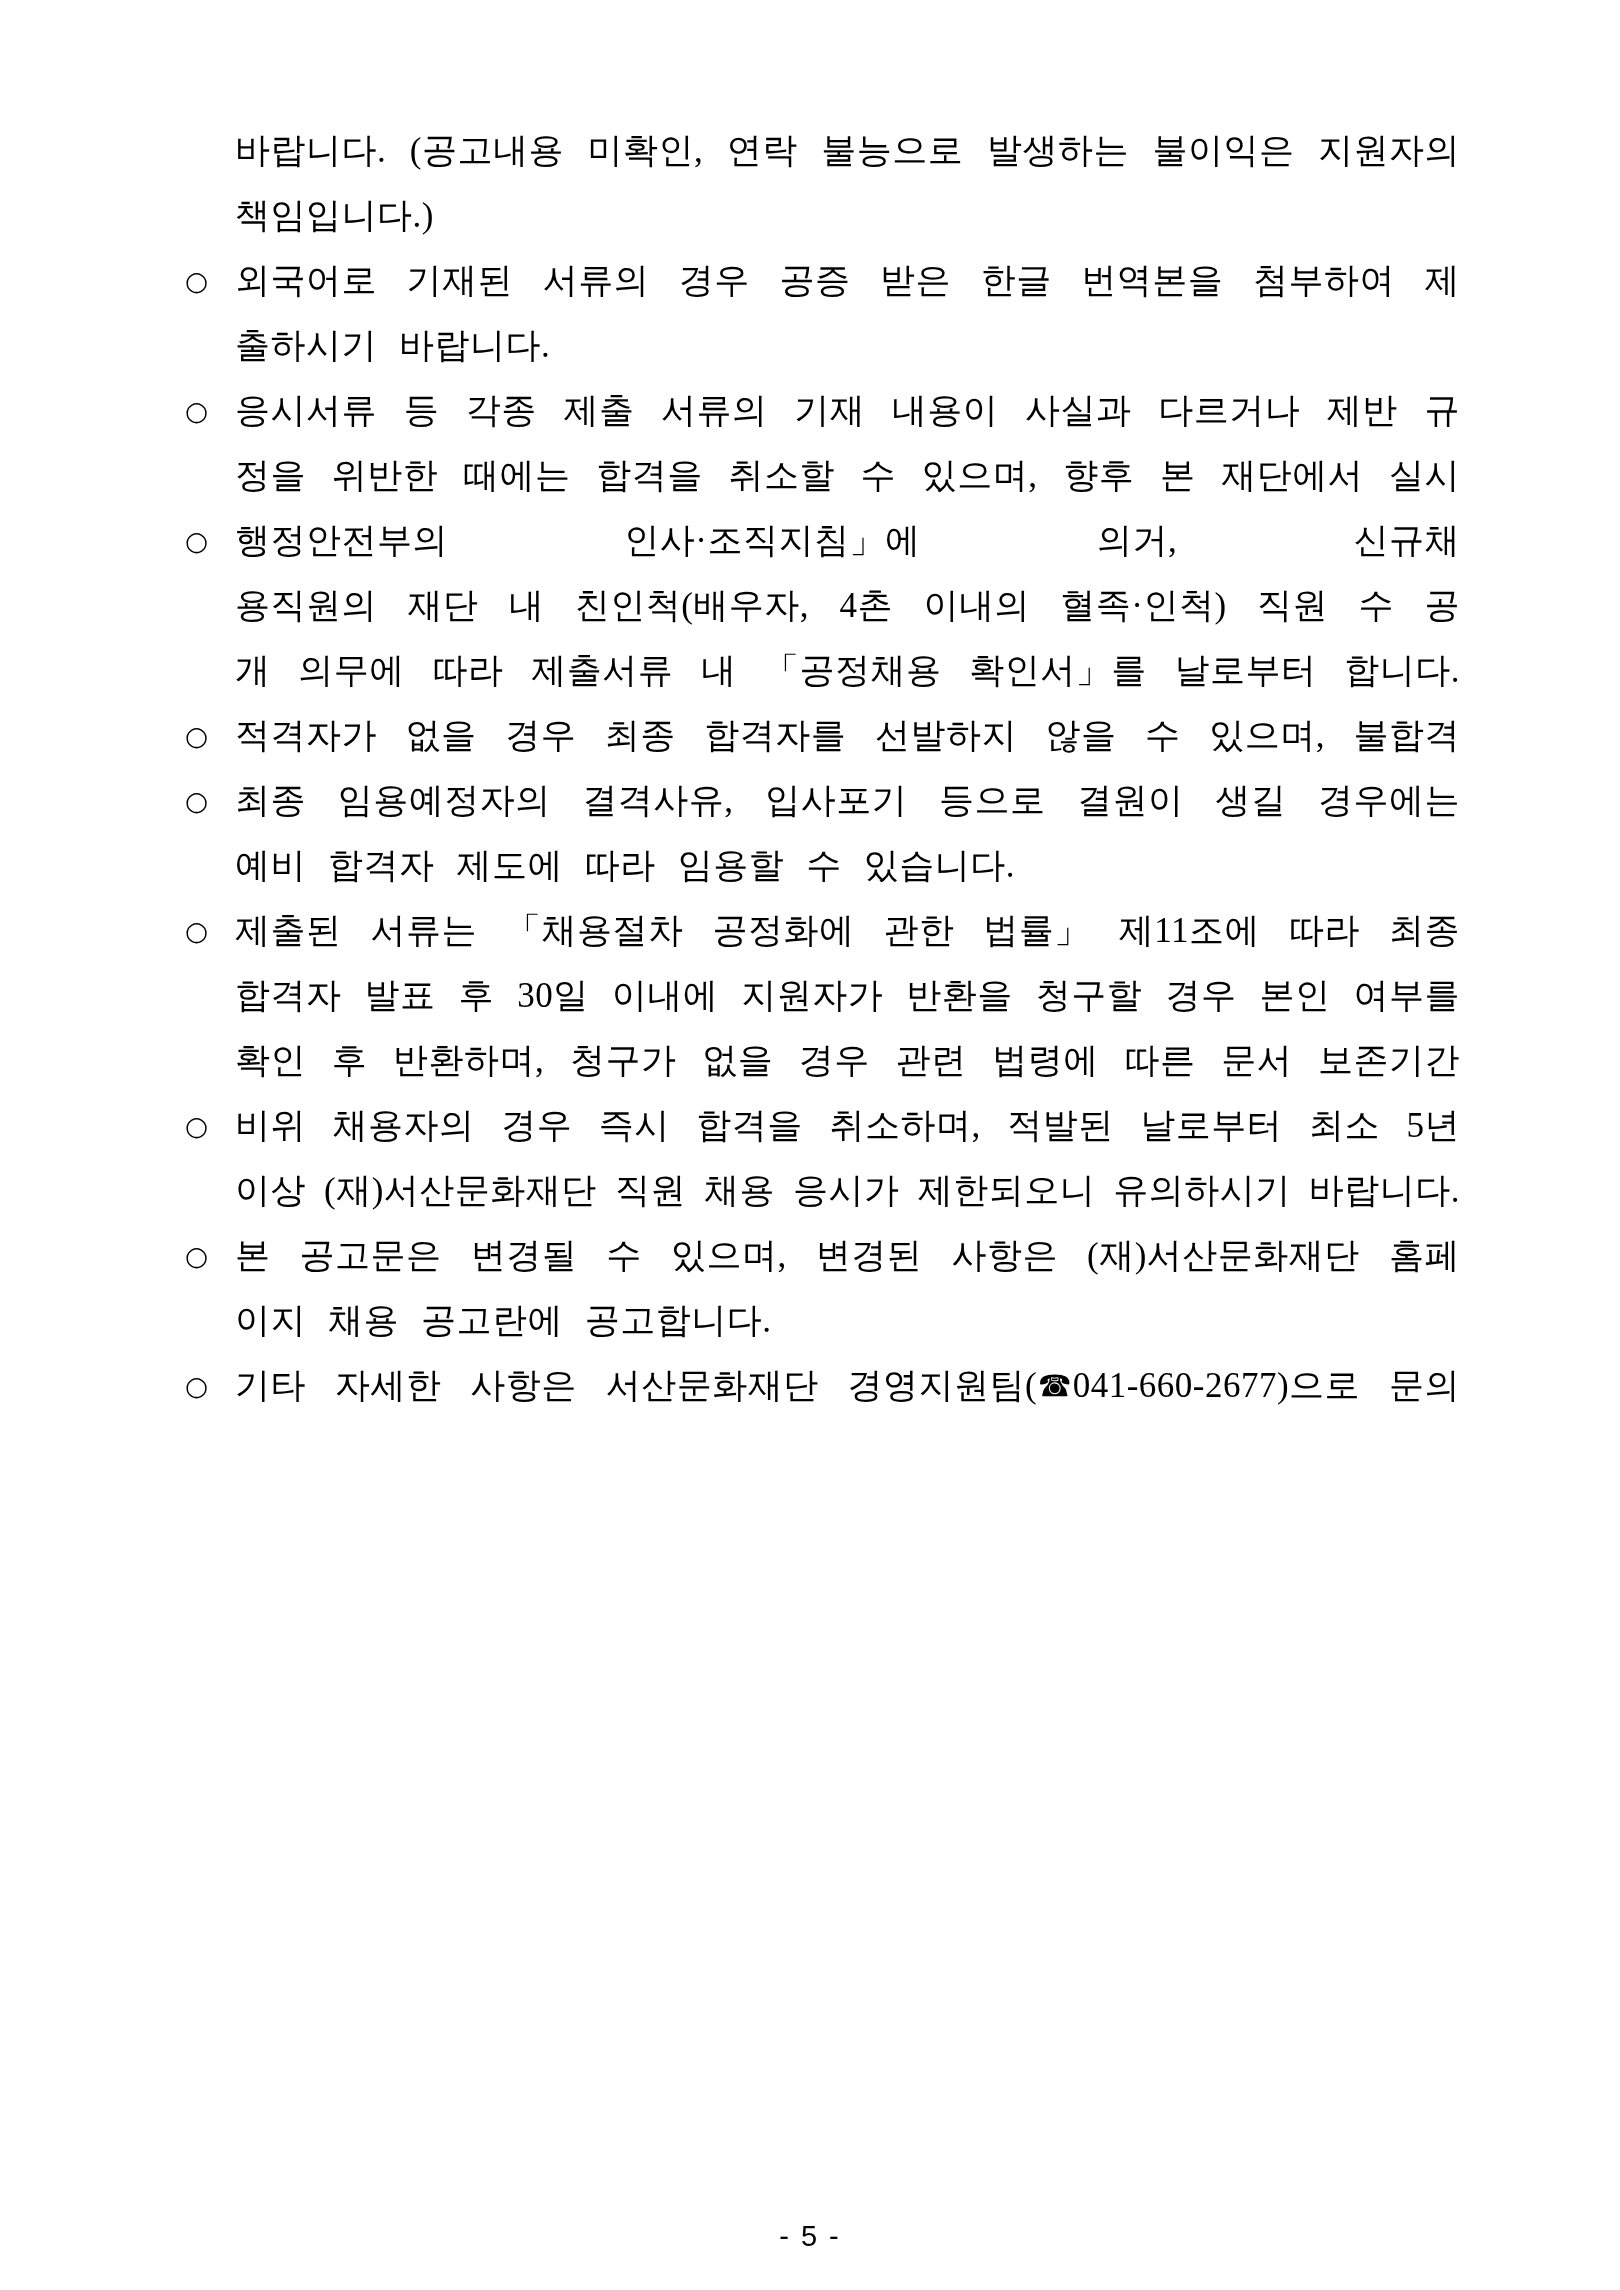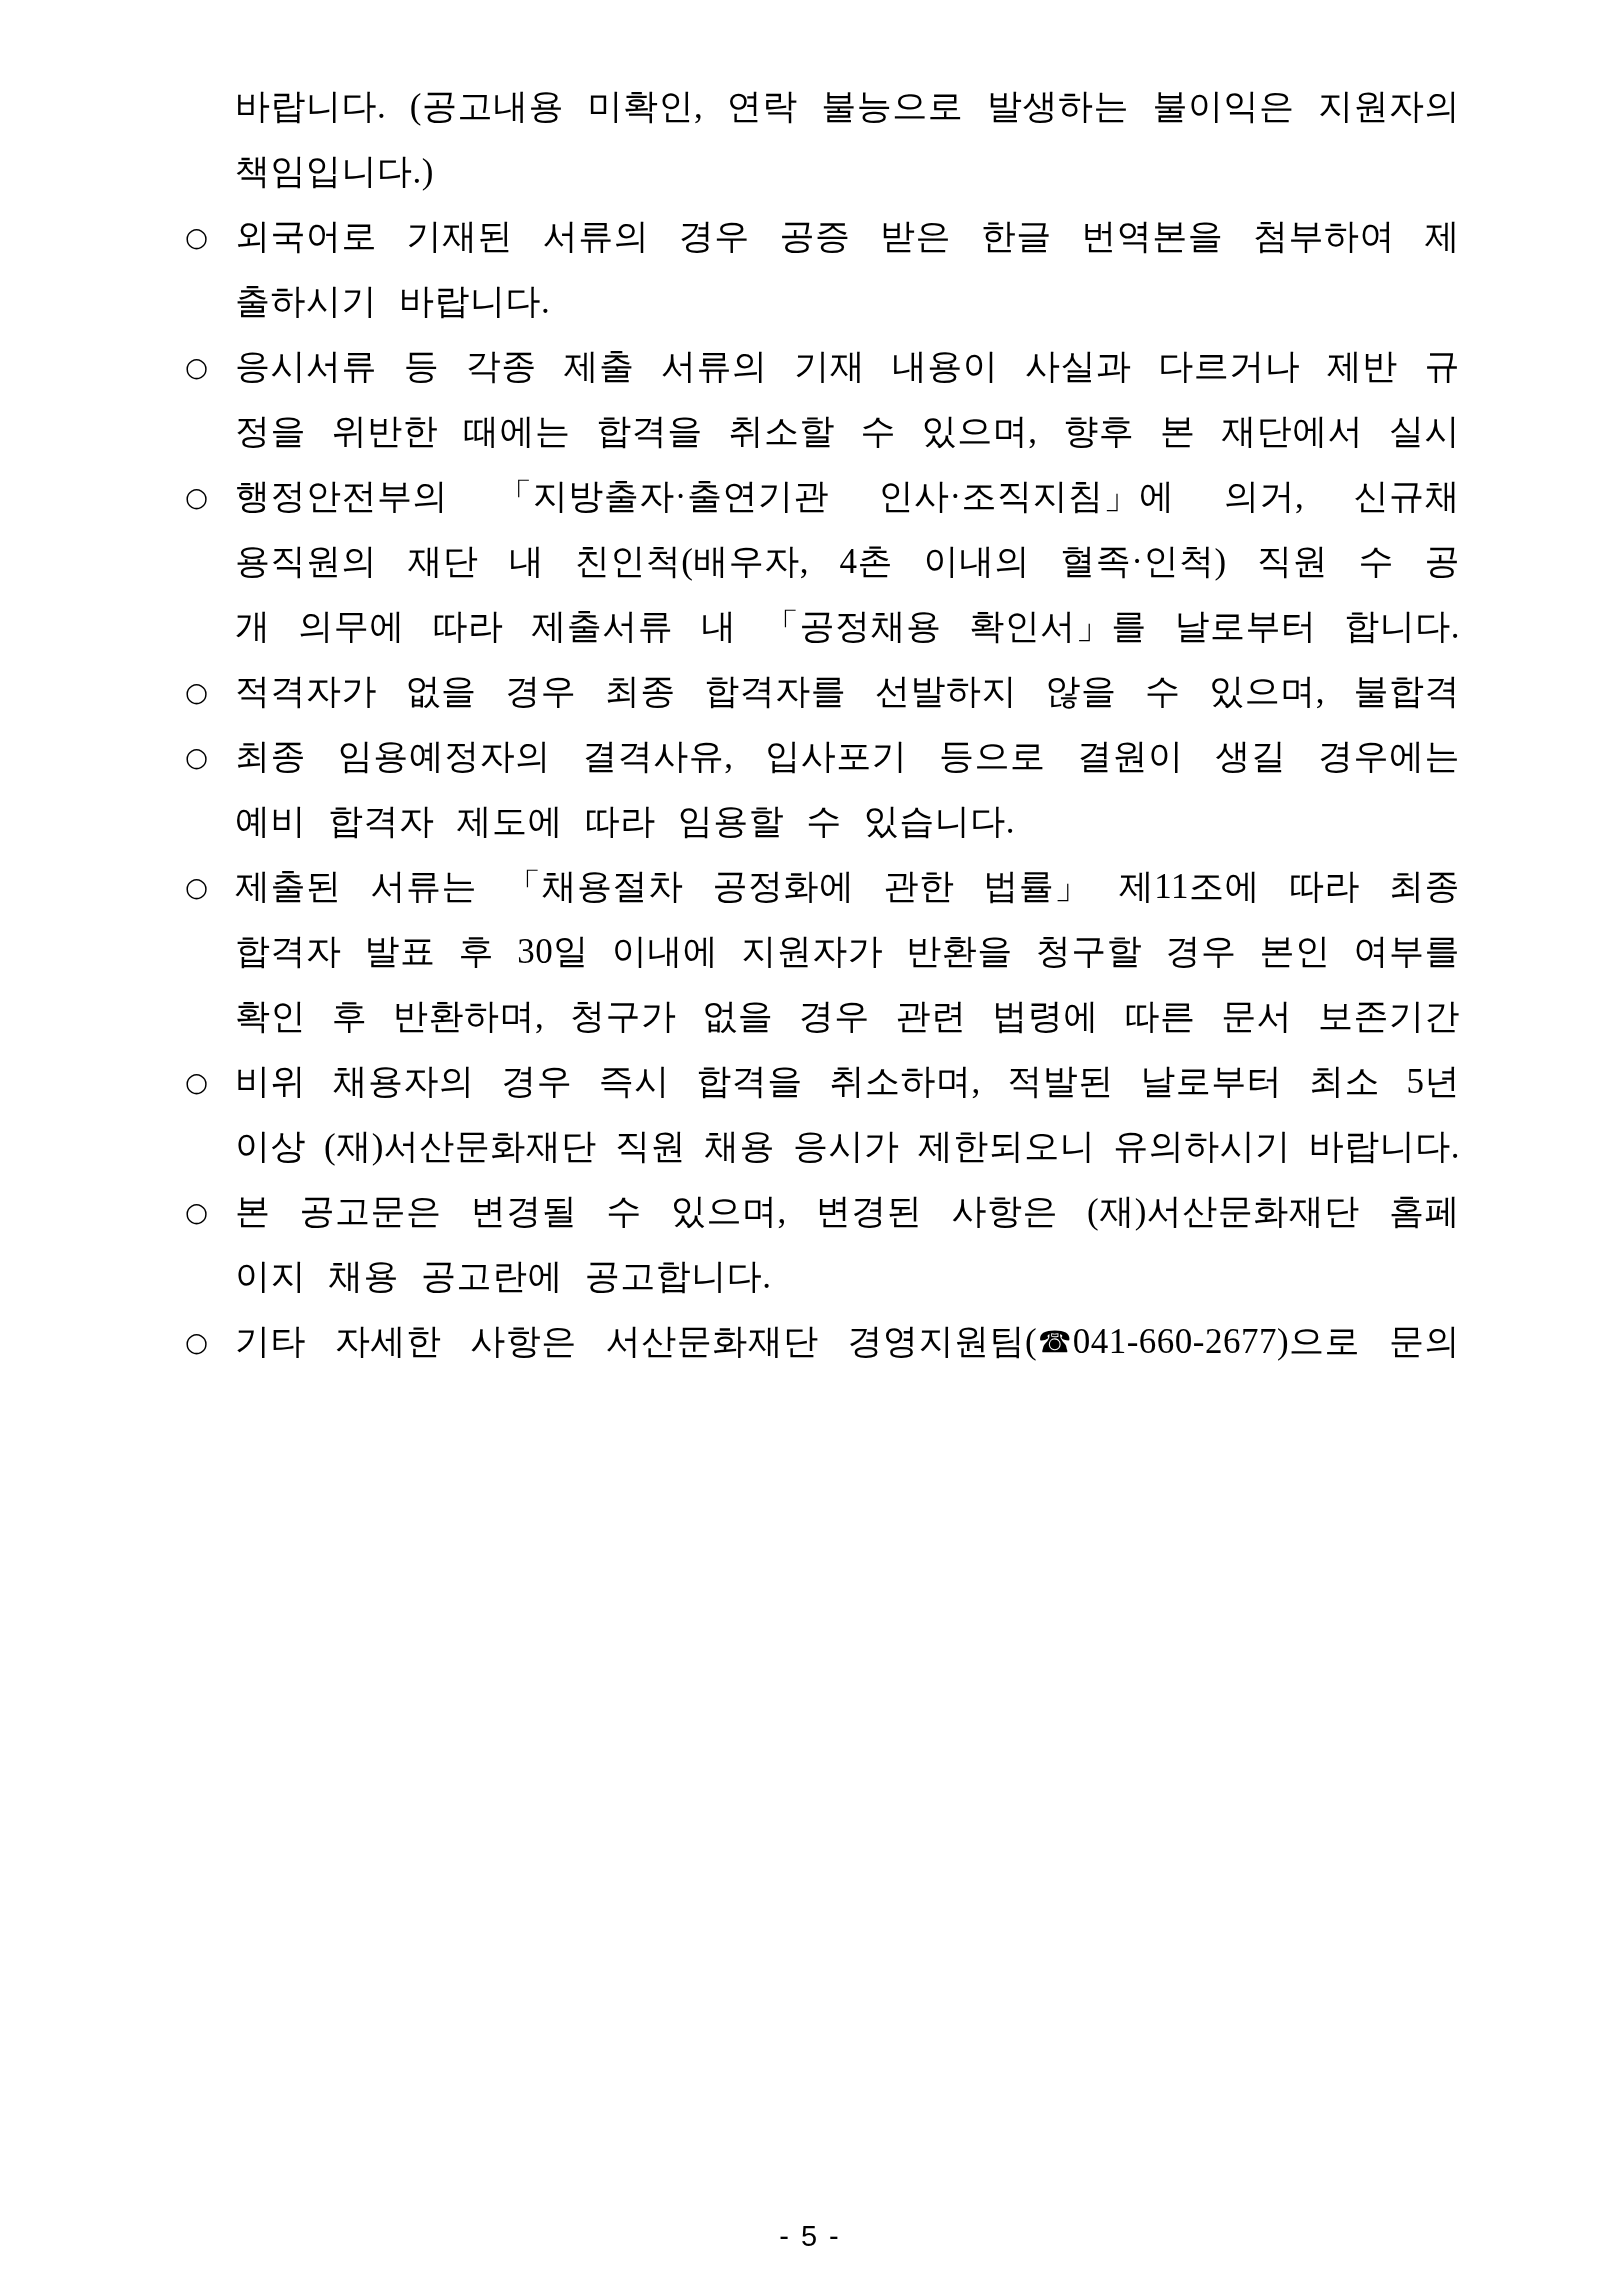--- a/index.html
+++ b/index.html
@@ -12,20 +12,21 @@
     width: 1620px;
     height: 2291px;
     margin: 0 auto;
     background: #ffffff;
     color: #000000;
     font-family: "Liberation Serif", "DejaVu Serif", serif;
     overflow: hidden;
   }
   .text-block {
     padding-top: 74px;
+    margin-top: 44px;
   }
   .line {
     position: relative;
     margin-left: 235px;
     width: 1225px;
     height: 65px;
     line-height: 65px;
     font-size: 35px;
     letter-spacing: 0.5px;
     word-spacing: 12.7px;
@@ -116,21 +117,20 @@
         <span class="word">수</span>
         <span class="word">있으며,</span>
         <span class="word">향후</span>
         <span class="word">본</span>
         <span class="word">재단에서</span>
         <span class="word">실시</span>
       </div>
       <div class="line justified">
         <span class="bullet">○</span>
         <span class="word">행정안전부의</span>
-        <span class="word">「지방출자·출연기관</span>
         <span class="word">인사·조직지침」에</span>
         <span class="word">의거,</span>
         <span class="word">신규채</span>
       </div>
       <div class="line justified">
         <span class="word">용직원의</span>
         <span class="word">재단</span>
         <span class="word">내</span>
         <span class="word">친인척(배우자,</span>
         <span class="word">4촌</span>

